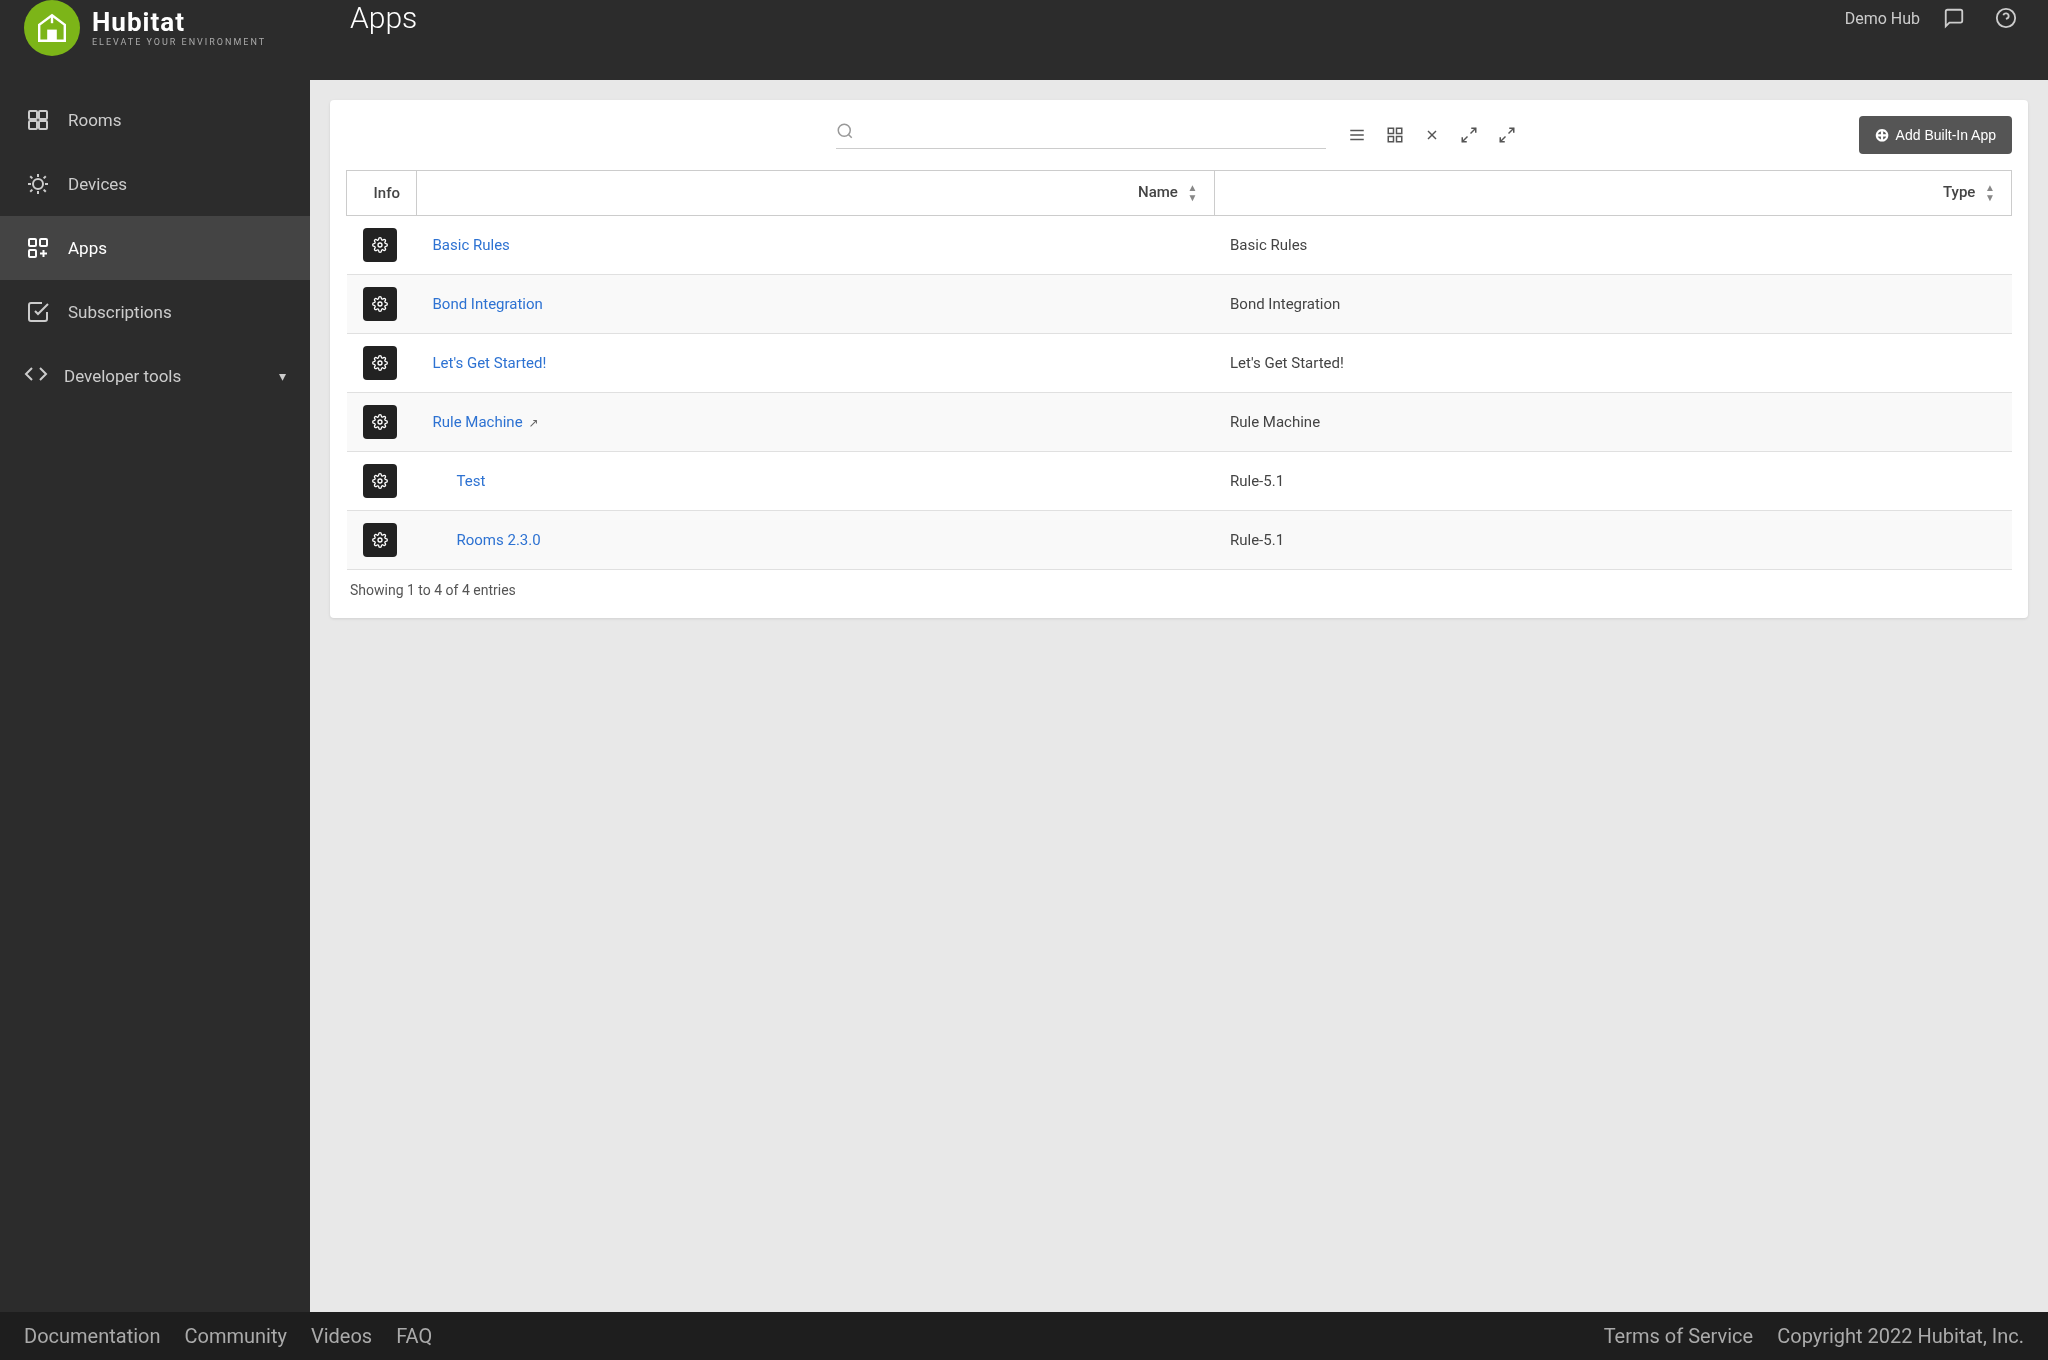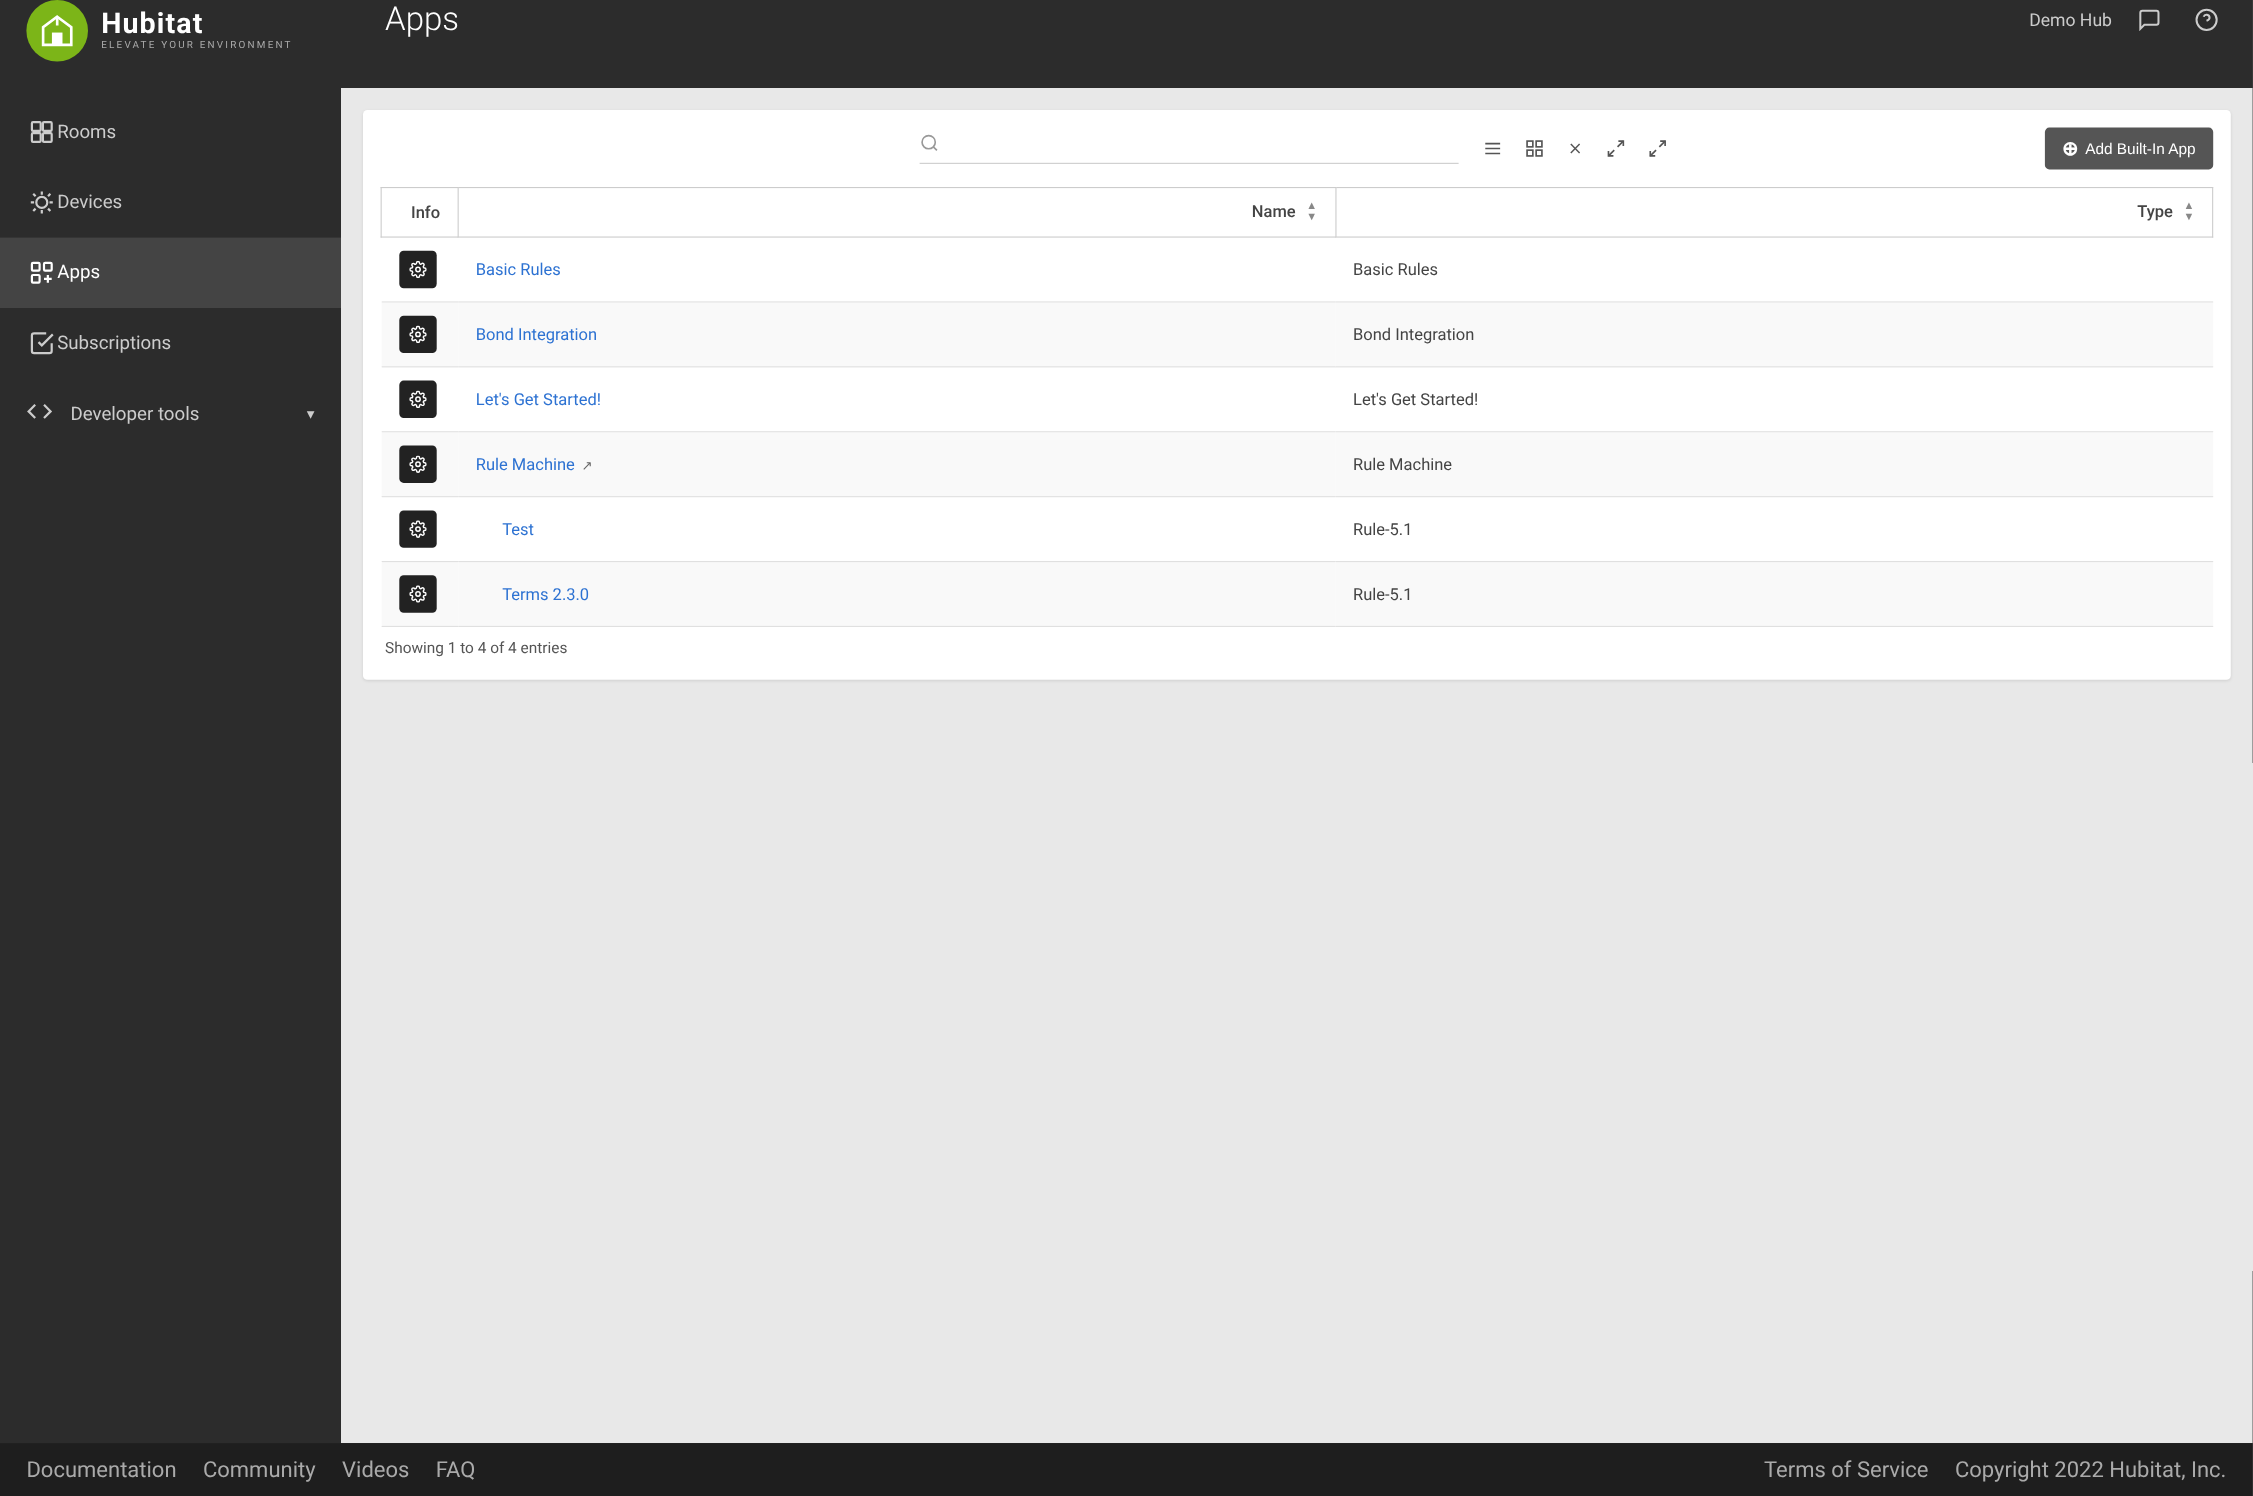--- a/index.html
+++ b/index.html
@@ -106,20 +106,21 @@
       flex-direction: column;
       padding-top: 8px;
     }
     .sidebar-item {
       display: flex;
       align-items: center;
       padding: 18px 24px;
       color: #ccc;
       cursor: pointer;
       font-size: 18px;
+      gap: 16px;
       text-decoration: none;
     }
     .sidebar-item.active {
       background: #444;
       color: white;
     }
     .sidebar-item .si-icon {
       width: 28px;
       height: 28px;
       display: flex;
@@ -566,21 +567,21 @@
             </tr>
             <tr>
               <td class="td-info">
                 <button class="gear-icon-btn">
                   <svg width="16" height="16" viewBox="0 0 24 24" fill="none" stroke="currentColor" stroke-width="2">
                     <circle cx="12" cy="12" r="3"></circle>
                     <path d="M19.4 15a1.65 1.65 0 0 0 .33 1.82l.06.06a2 2 0 0 1 0 2.83 2 2 0 0 1-2.83 0l-.06-.06a1.65 1.65 0 0 0-1.82-.33 1.65 1.65 0 0 0-1 1.51V21a2 2 0 0 1-2 2 2 2 0 0 1-2-2v-.09A1.65 1.65 0 0 0 9 19.4a1.65 1.65 0 0 0-1.82.33l-.06.06a2 2 0 0 1-2.83 0 2 2 0 0 1 0-2.83l.06-.06A1.65 1.65 0 0 0 4.68 15a1.65 1.65 0 0 0-1.51-1H3a2 2 0 0 1-2-2 2 2 0 0 1 2-2h.09A1.65 1.65 0 0 0 4.6 9a1.65 1.65 0 0 0-.33-1.82l-.06-.06a2 2 0 0 1 0-2.83 2 2 0 0 1 2.83 0l.06.06A1.65 1.65 0 0 0 9 4.68a1.65 1.65 0 0 0 1-1.51V3a2 2 0 0 1 2-2 2 2 0 0 1 2 2v.09a1.65 1.65 0 0 0 1 1.51 1.65 1.65 0 0 0 1.82-.33l.06-.06a2 2 0 0 1 2.83 0 2 2 0 0 1 0 2.83l-.06.06A1.65 1.65 0 0 0 19.4 9a1.65 1.65 0 0 0 1.51 1H21a2 2 0 0 1 2 2 2 2 0 0 1-2 2h-.09a1.65 1.65 0 0 0-1.51 1z"></path>
                   </svg>
                 </button>
               </td>
-              <td><a class="app-link indent" href="#">Terms 2.3.0</a></td>
+              <td><a class="app-link indent" href="#">Rooms 2.3.0</a></td>
               <td class="app-type">Rule-5.1</td>
             </tr>
           </tbody>
       </table>
 
       <div class="entries-info">Showing 1 to 4 of 4 entries</div>
 
     </div>
   </main>
 

